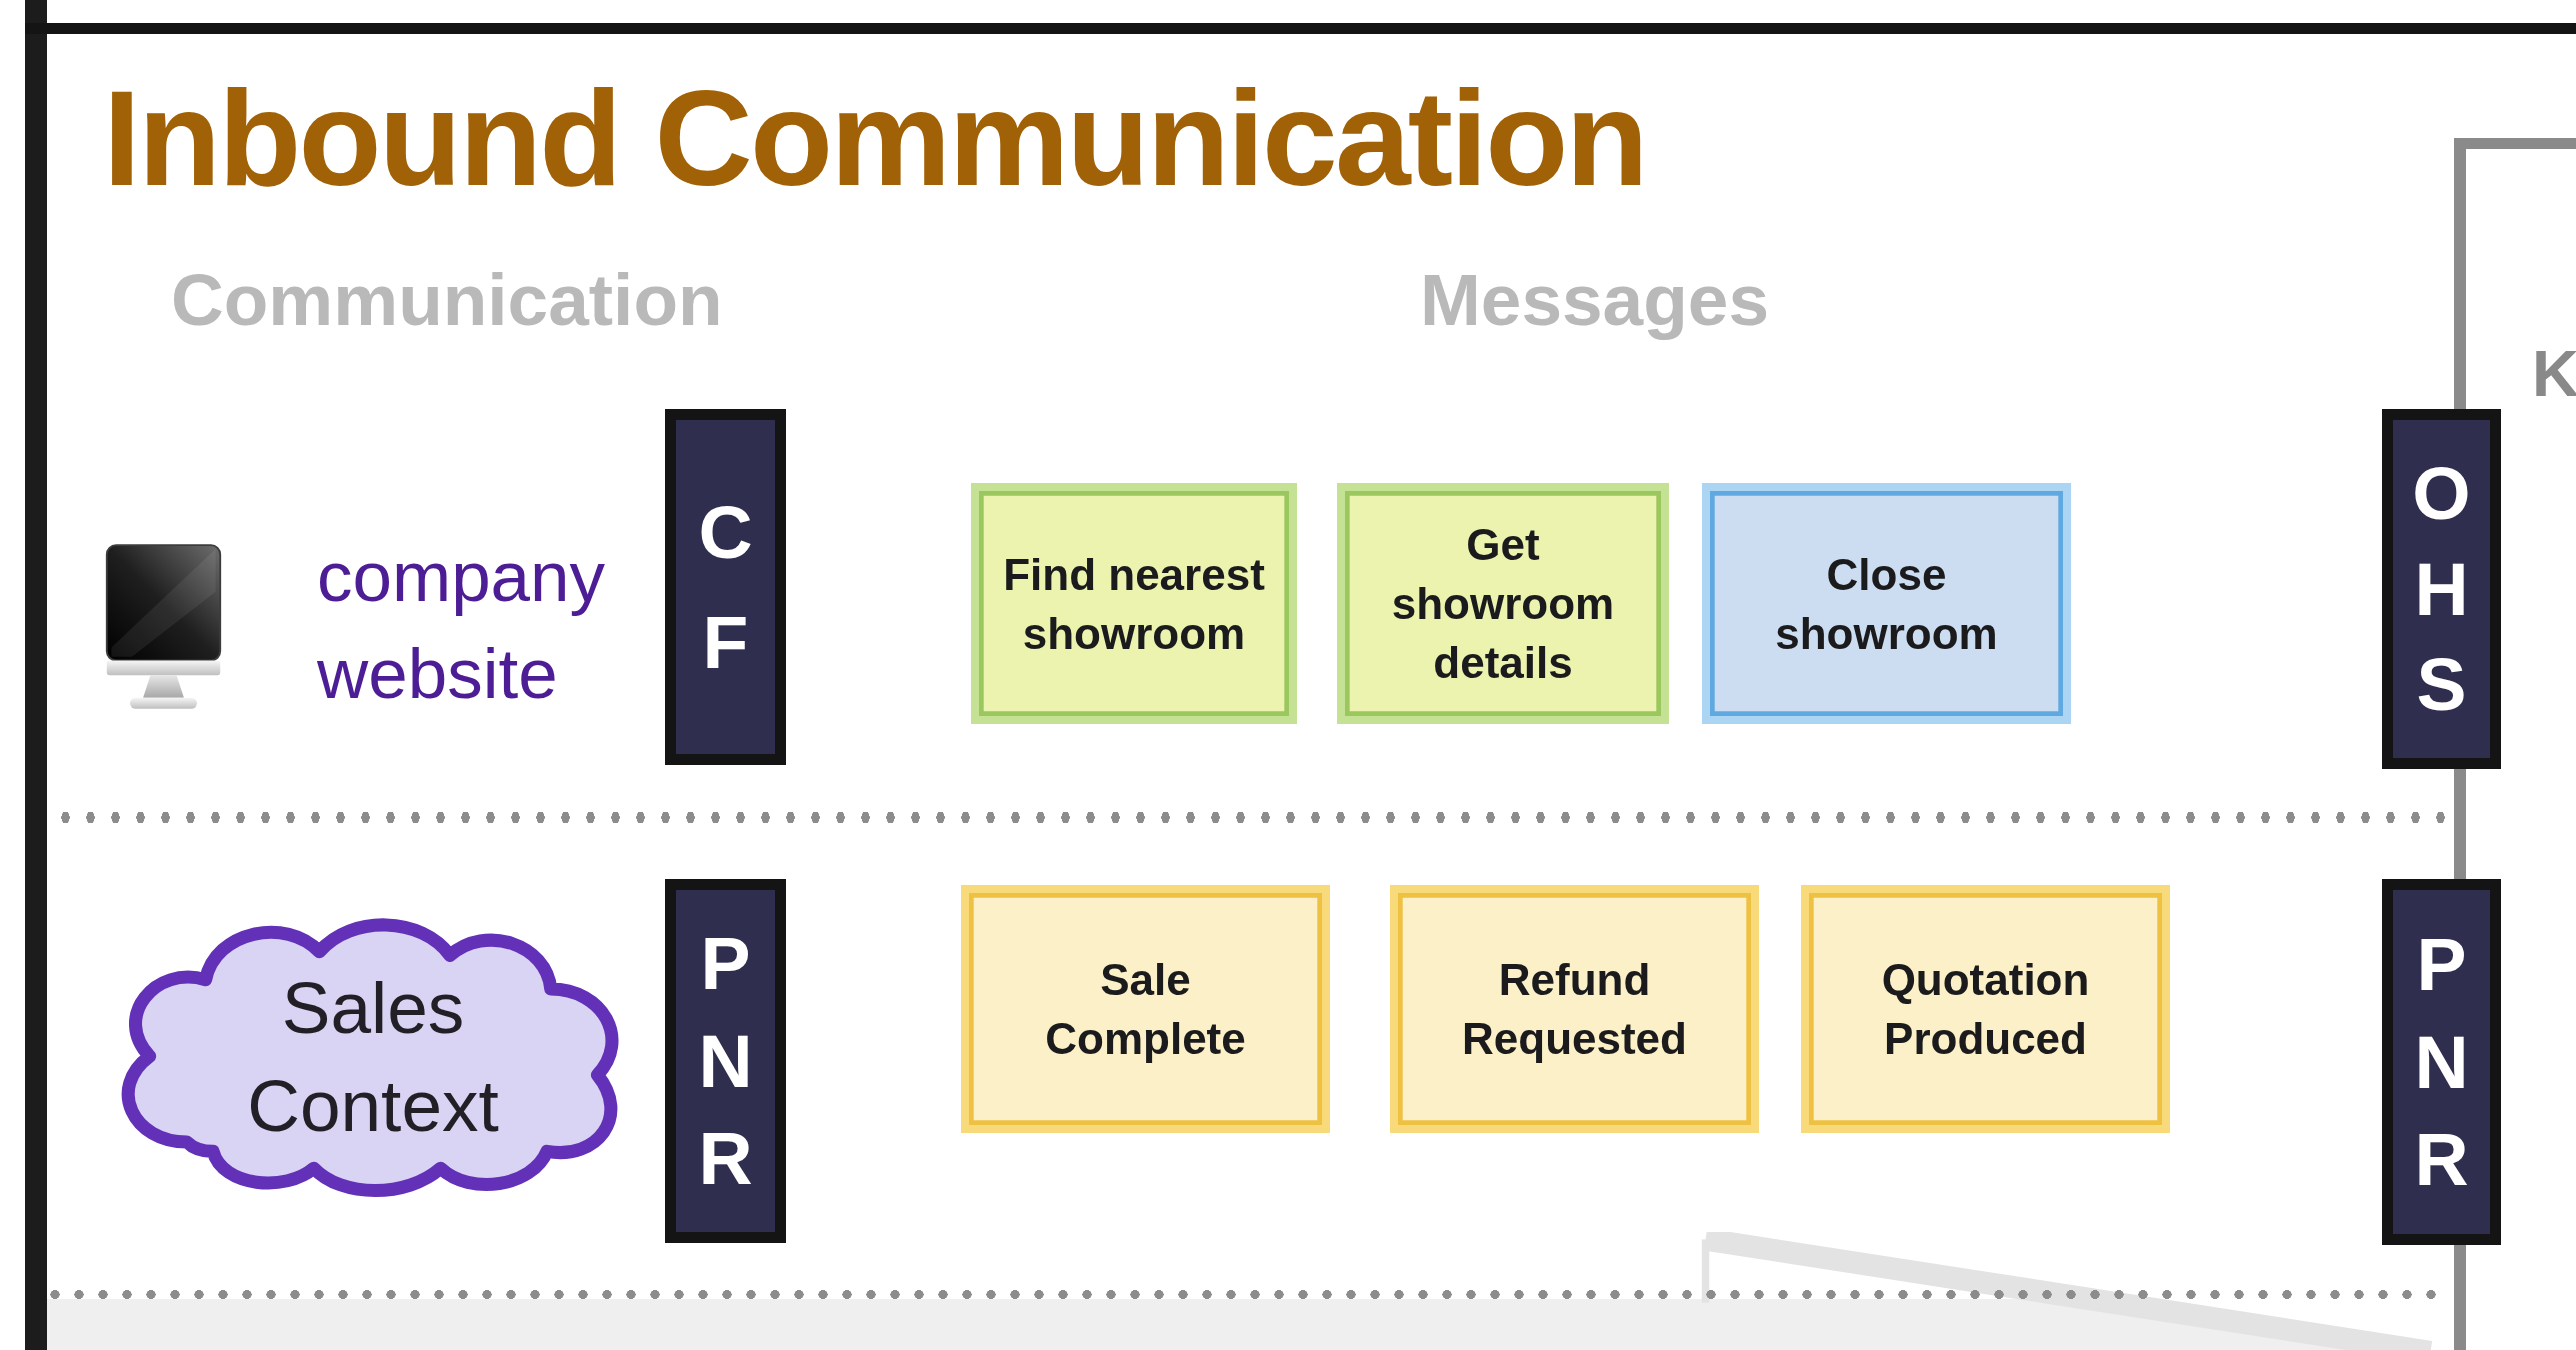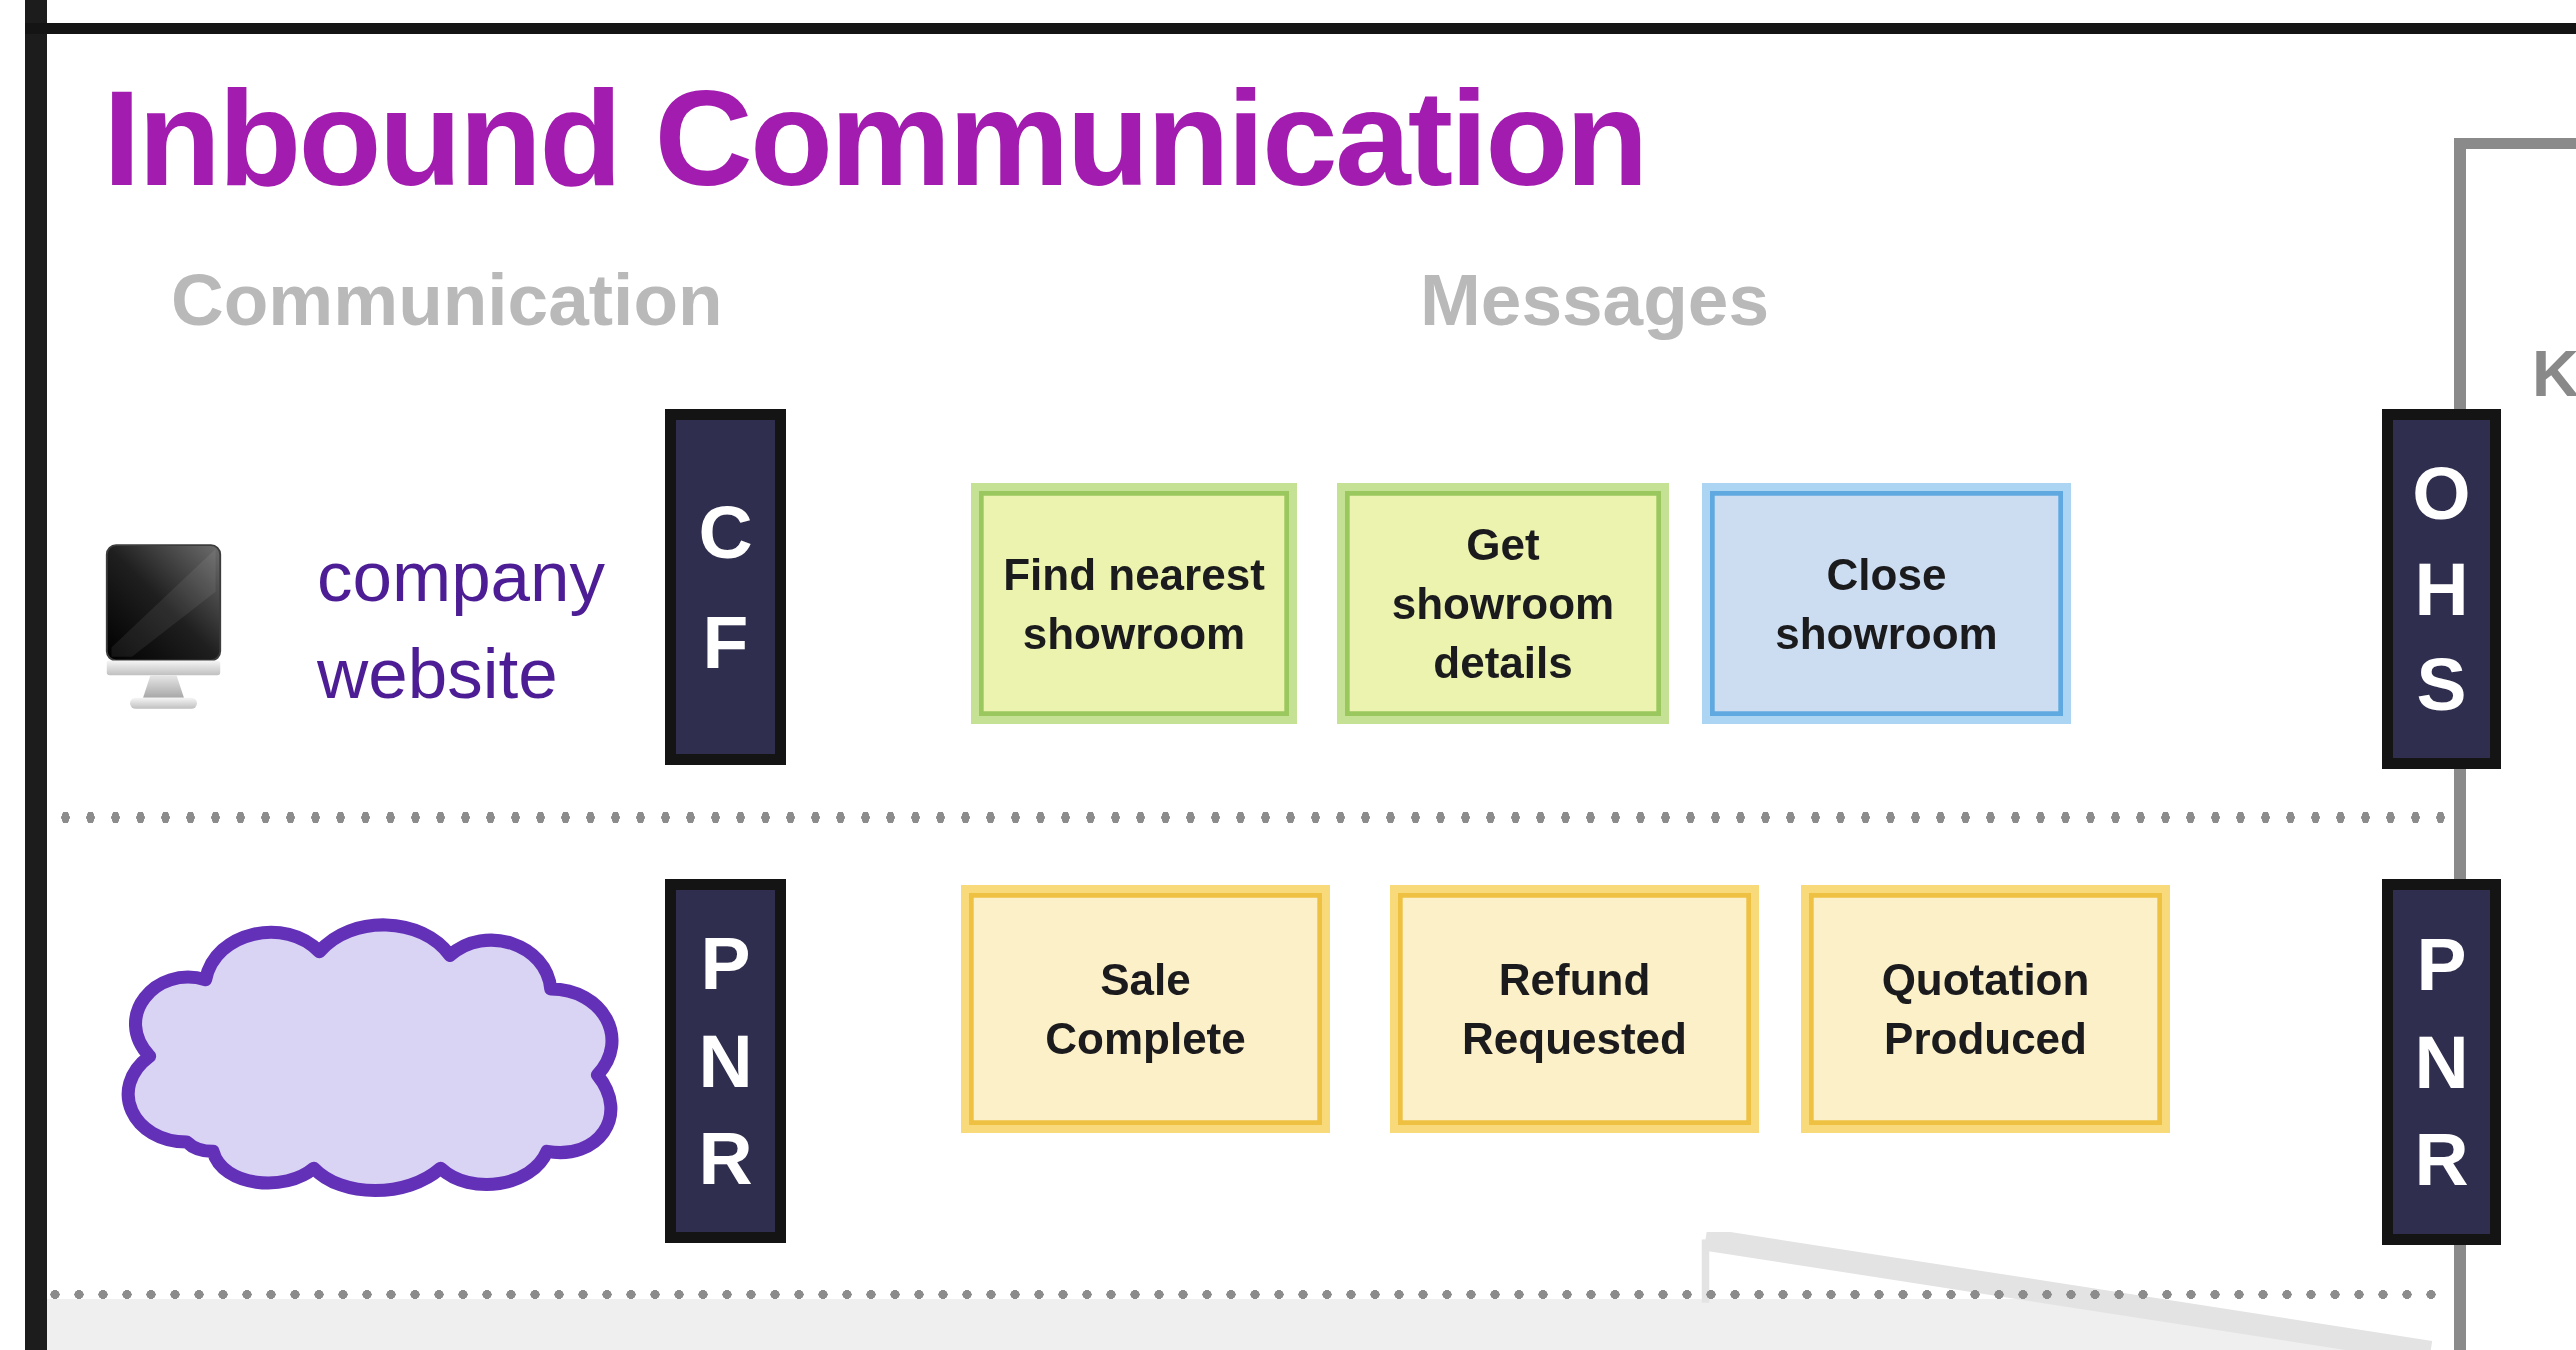--- a/index.html
+++ b/index.html
@@ -11,21 +11,21 @@
 
   
   #left-bar{left:25px;top:0;width:21.5px;height:1351px;background:#1c1c1c;}
   #top-line{left:25px;top:23px;width:2551px;height:11.2px;background:#141414;}
 
   
   #right-line-v{left:2454px;top:138px;width:12px;height:1213px;background:#8a8a8a;}
   #right-line-h{left:2454px;top:138px;width:122px;height:11.2px;background:#8a8a8a;}
 
   
-  #page-title{left:103px;top:60px;font-size:136px;font-weight:700;color:#a21caf;letter-spacing:-2.8px;white-space:nowrap;}
+  #page-title{left:103px;top:60px;font-size:136px;font-weight:700;color:#a16207;letter-spacing:-2.8px;white-space:nowrap;}
   .lane-header{top:258px;font-size:73px;font-weight:700;color:#b9b9b9;white-space:nowrap;}
   #hdr-collaborator{left:171px;}
   #hdr-messages{left:1420px;}
   #k-label{left:2532px;top:336px;font-size:65px;font-weight:700;color:#898989;}
 
   
   #website-label{left:317px;top:528px;font-size:71px;line-height:97px;color:#4c1d95;white-space:nowrap;}
 
   
   .gateway{
@@ -164,20 +164,24 @@
              C 150,30 226,14 262,52
              C 296,12 372,14 402,56
              C 440,22 506,44 510,92
              C 566,92 596,146 560,184
              C 596,228 560,276 506,266
              C 490,304 424,314 392,284
              C 356,316 286,316 256,284
              C 226,310 158,304 148,266
              C 136,266 126,262 120,256 Z" fill="#d9d3f4" stroke="#6330b8" stroke-width="14" stroke-linejoin="round"></path>
   </svg>
+  <div id="cloud-text" class="abs">
+    <div>Sales</div>
+    <div>Context</div>
+  </div>
 
   <div id="gw-pnr-left" class="abs gateway">
     <span>P</span>
     <span>N</span>
     <span>R</span>
   </div>
 
   <div id="m-sale" class="abs msg yellow r2">
     <div>Sale</div>
     <div>Complete</div>

